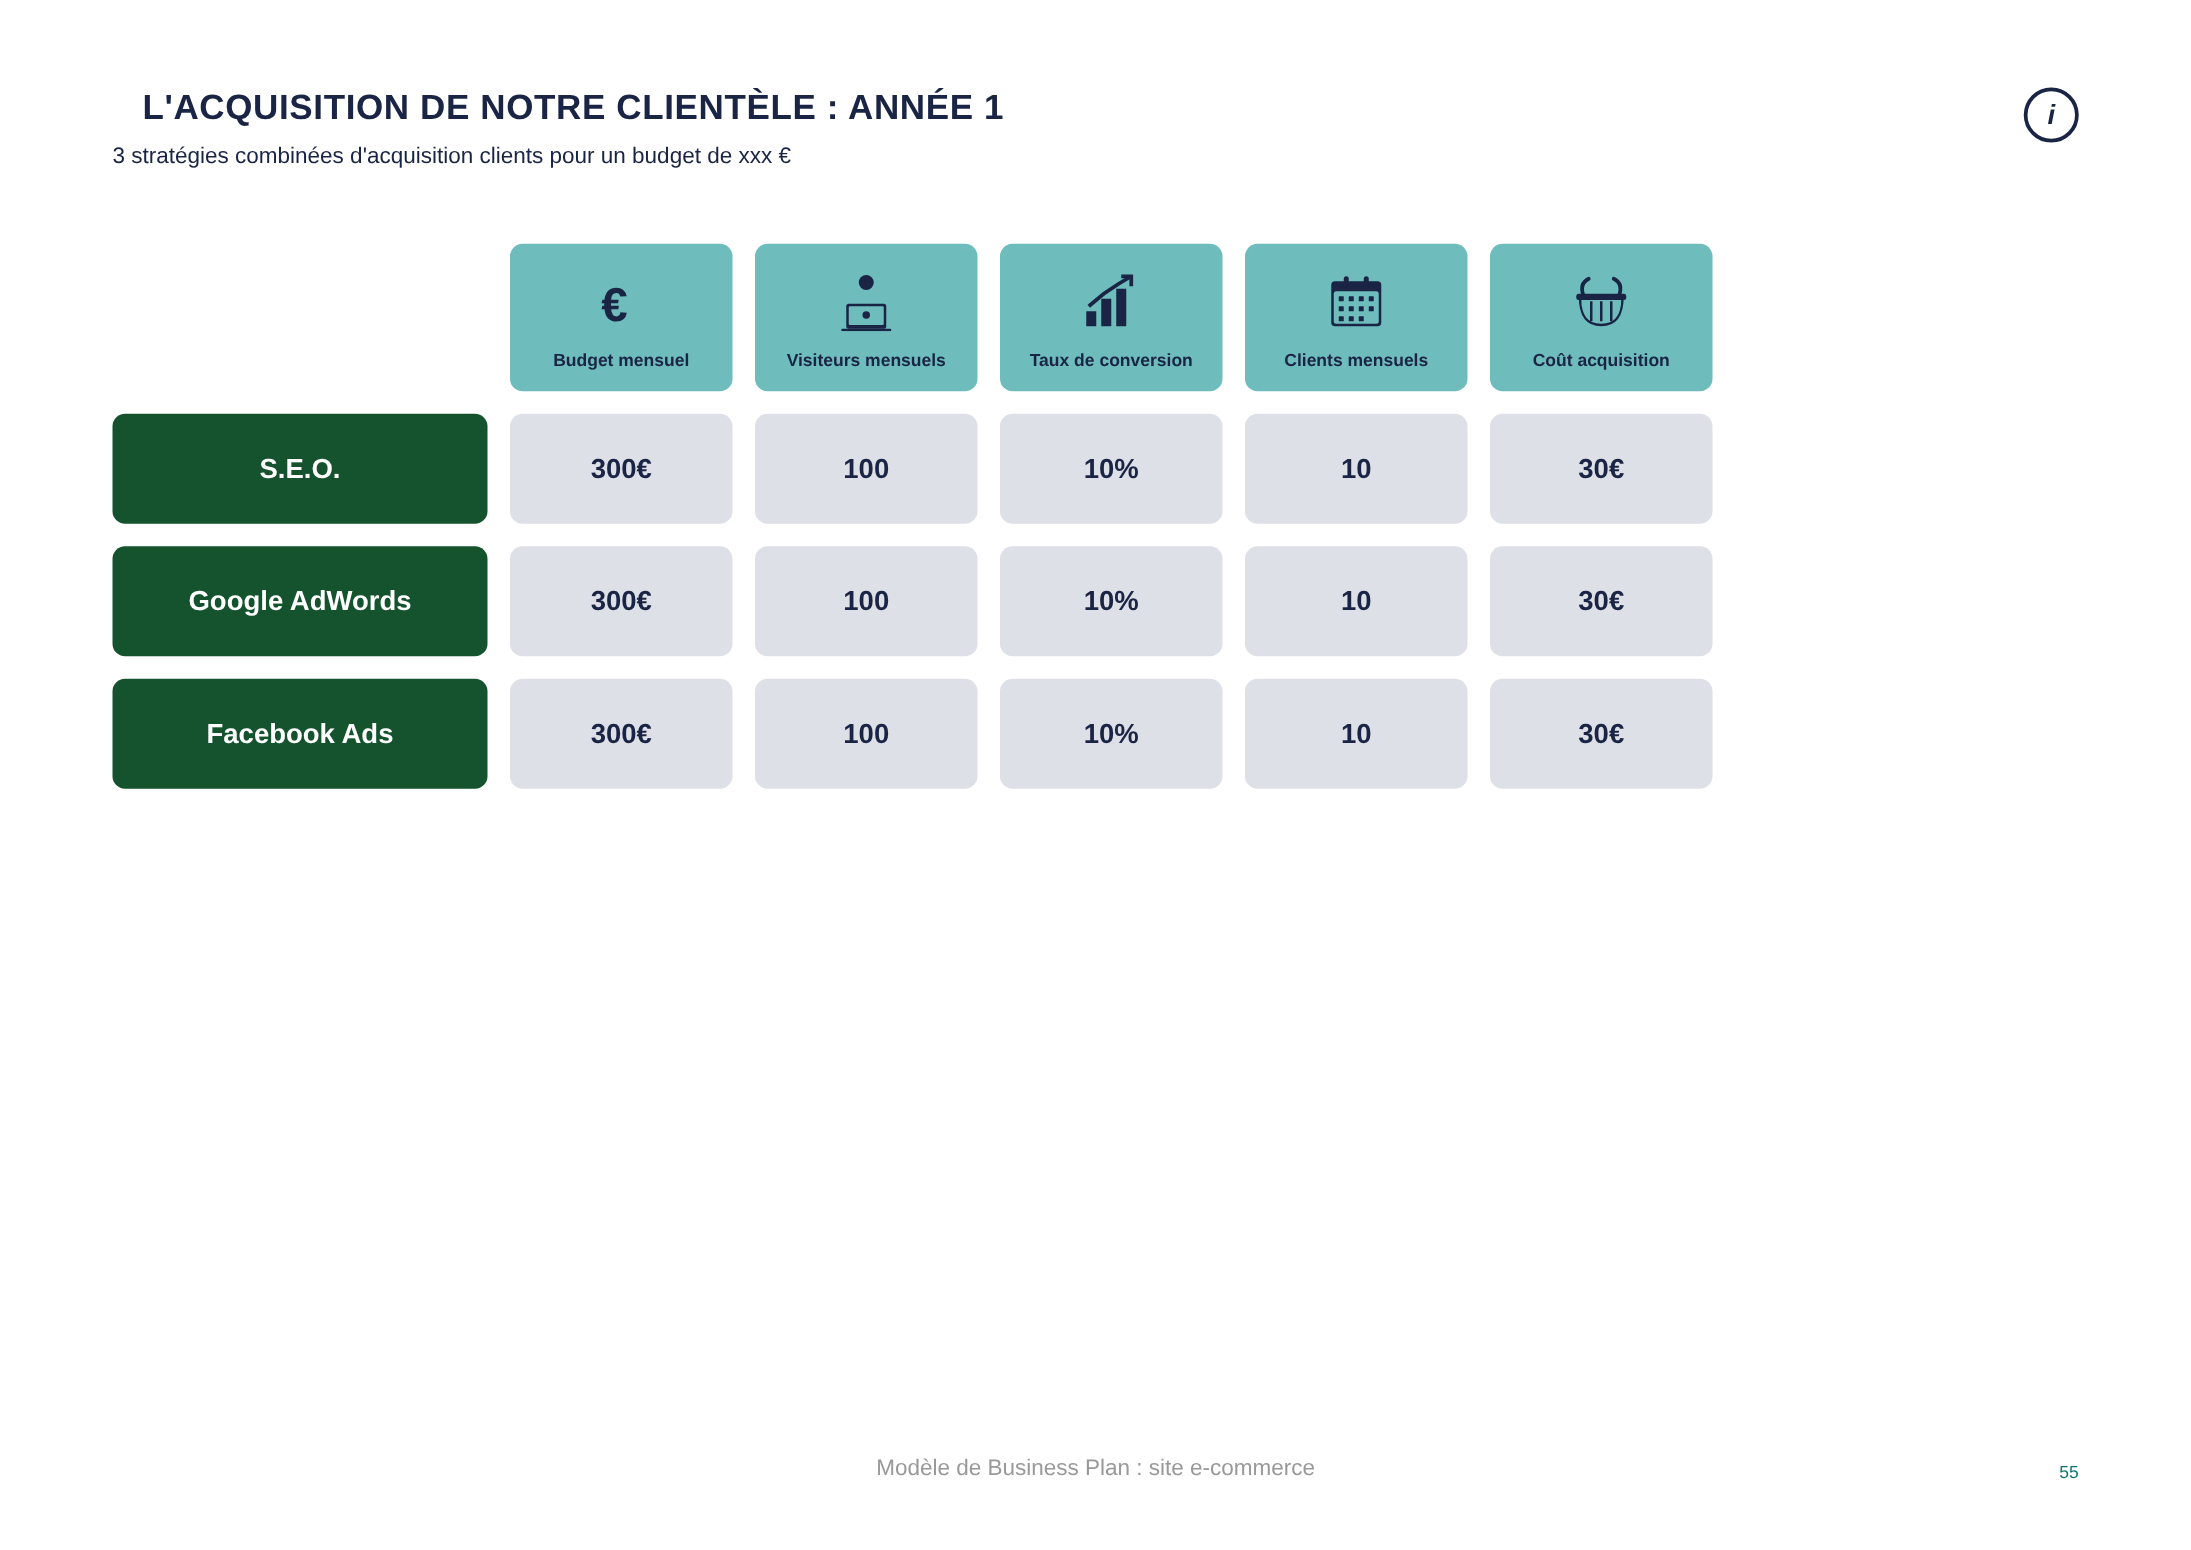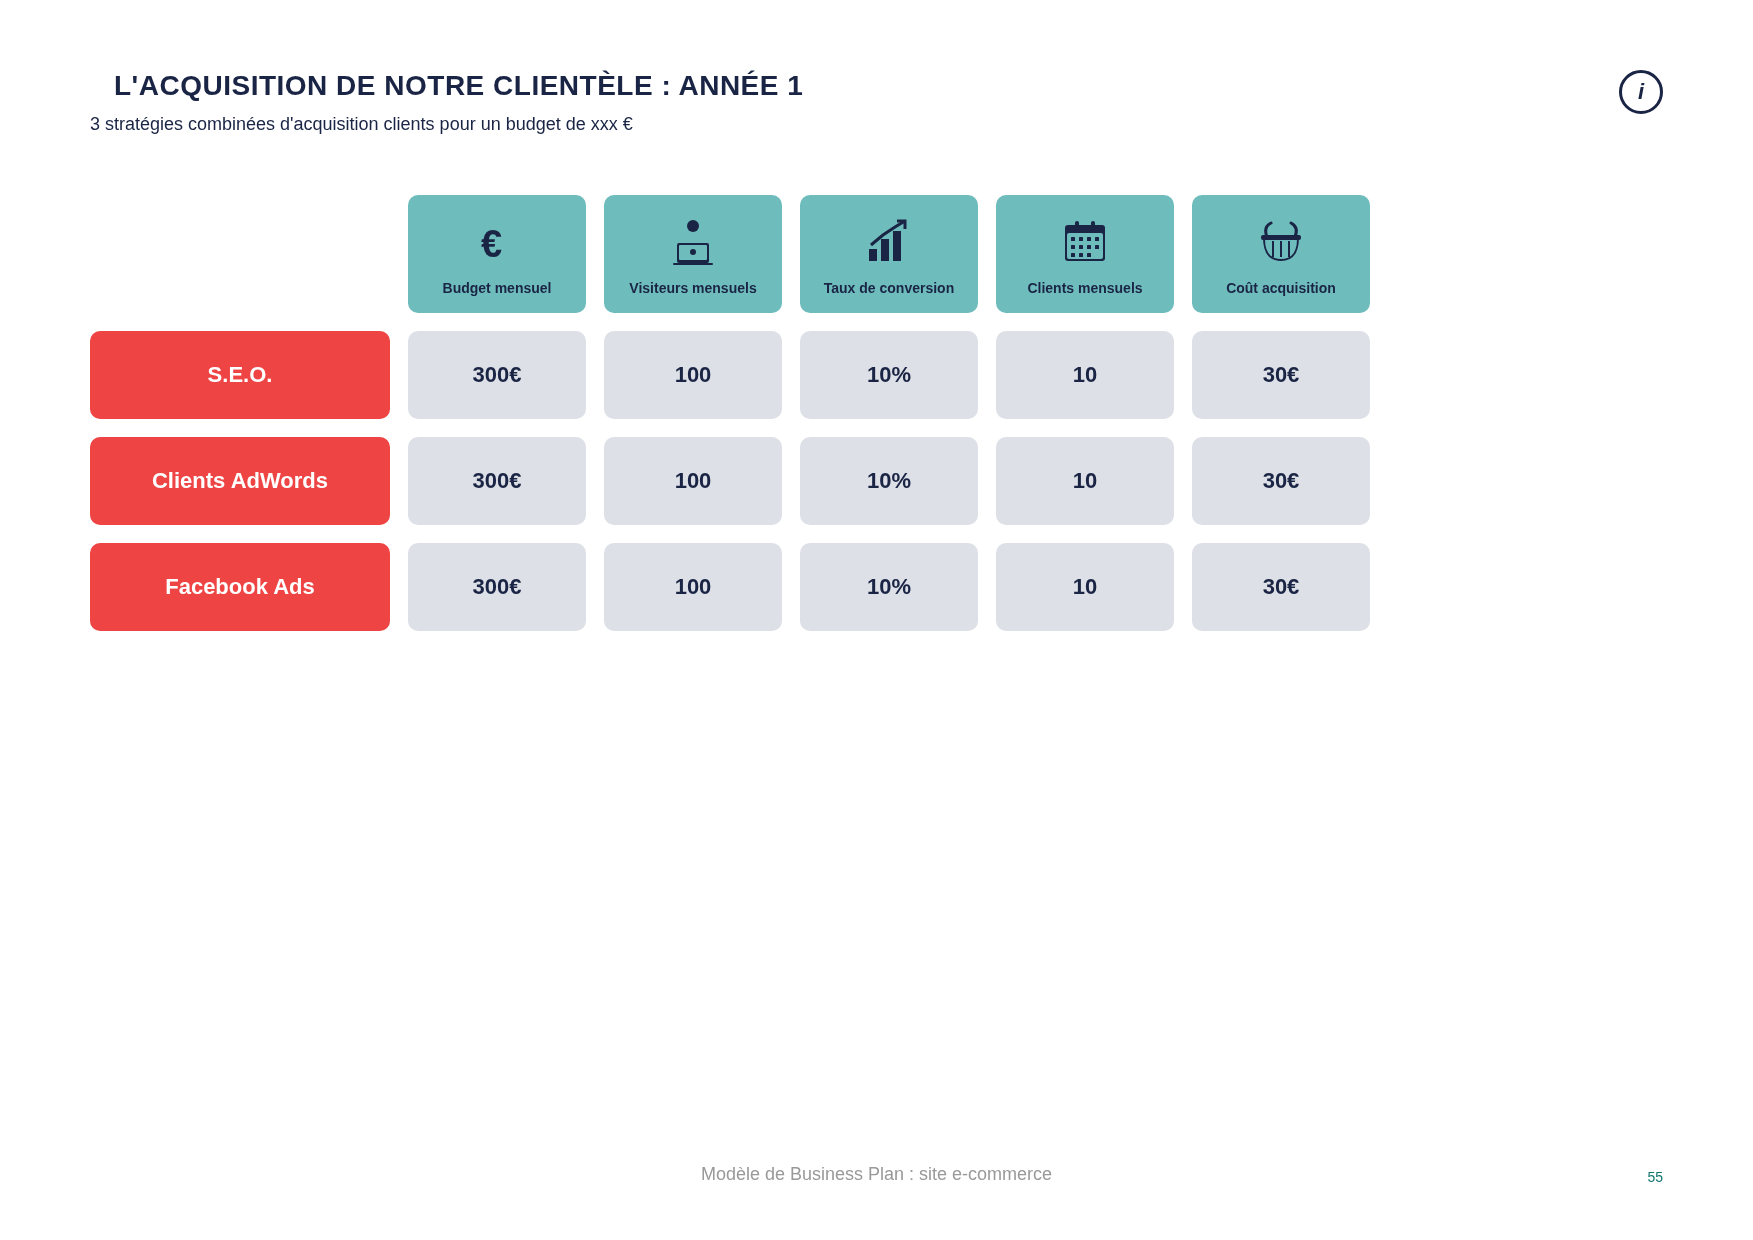--- a/index.html
+++ b/index.html
@@ -99,21 +99,21 @@
     }
     
     .data-row {
       display: flex;
       align-items: center;
       margin-bottom: 18px;
     }
     .row-label {
       width: 300px;
       flex-shrink: 0;
-      background: #ef4444;
+      background: #14532d;
       border-radius: 10px;
       height: 88px;
       display: flex;
       align-items: center;
       justify-content: center;
     }
     .row-label-text {
       font-size: 22px;
       font-weight: 700;
       color: #ffffff;
@@ -275,21 +275,21 @@
         <div class="data-cell">300€</div>
         <div class="data-cell">100</div>
         <div class="data-cell">10%</div>
         <div class="data-cell">10</div>
         <div class="data-cell">30€</div>
       </div>
     </div>
 
     <div class="data-row">
       <div class="row-label">
-        <span class="row-label-text">Clients AdWords</span>
+        <span class="row-label-text">Google AdWords</span>
       </div>
       <div class="data-cells">
         <div class="data-cell">300€</div>
         <div class="data-cell">100</div>
         <div class="data-cell">10%</div>
         <div class="data-cell">10</div>
         <div class="data-cell">30€</div>
       </div>
     </div>
 

